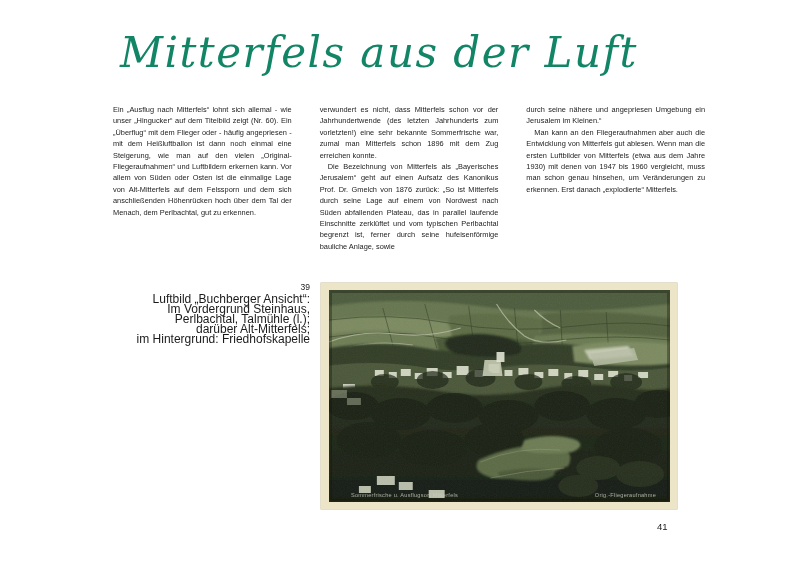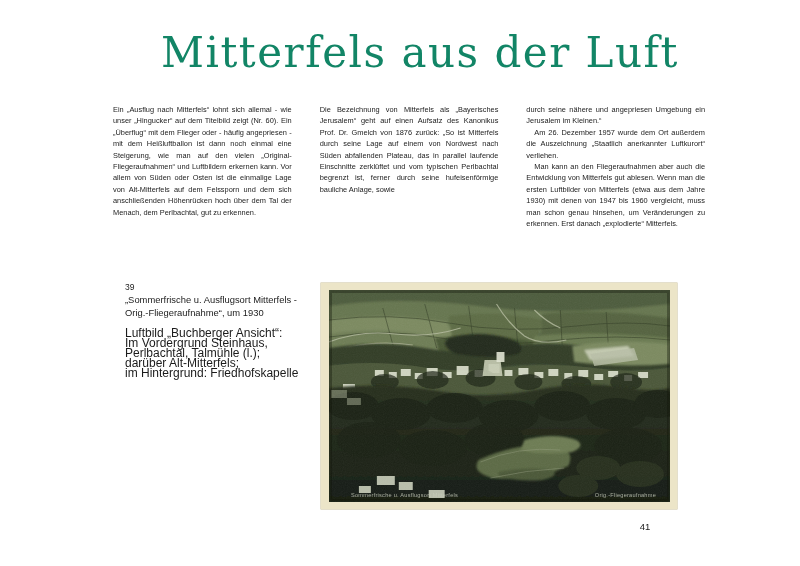--- a/index.html
+++ b/index.html
@@ -25,26 +25,26 @@
   }
 
   
   .title {
     position: absolute;
     left: 120px;
     top: 28px;
     width: 600px;
     height: 60px;
     font-family: "DejaVu Serif", serif;
+    font-style: italic;
     font-weight: 400;
     font-size: 42px;
     letter-spacing: 1.5px;
     color: #128566;
     white-space: nowrap;
-    text-align: center;
   }
 
   
   .columns {
     position: absolute;
     left: 113px;
     top: 104px;
     width: 592px;
     display: flex;
     gap: 28px;
@@ -63,20 +63,21 @@
   .col p + p {
     text-indent: 8px;
   }
 
   
   .caption-block {
     position: absolute;
     left: 125px;
     top: 281px;
     width: 185px;
+    text-align: right;
     color: #1b1b1b;
   }
   .cap-num {
     font-size: 8.5px;
     line-height: 12px;
     margin-bottom: 1px;
   }
   .cap-title {
     font-size: 9.4px;
     line-height: 12.6px;
@@ -123,52 +124,51 @@
     font-size: 5.6px;
     letter-spacing: 0.25px;
     color: #c8cdbb;
     opacity: 0.82;
     pointer-events: none;
   }
 
   
   .folio {
     position: absolute;
-    left: 630px;
+    left: 657px;
     top: 521px;
     width: 30px;
-    text-align: center;
+    text-align: left;
     font-size: 9.5px;
     color: #1b1b1b;
   }
 </style>
 </head>
 <body>
 
 <div class="page">
 
   <div class="title">Mitterfels aus der Luft</div>
 
   <div class="columns">
     <div class="col">
       <p>Ein „Ausflug nach Mitterfels“ lohnt sich allemal - wie unser „Hingucker“ auf dem Titelbild zeigt (Nr. 60). Ein „Überflug“ mit dem Flieger oder - häufig angepriesen - mit dem Heißluftballon ist dann noch einmal eine Steigerung, wie man auf den vielen „Original-Fliegeraufnahmen“ und Luftbildern erkernen kann. Vor allem von Süden oder Osten ist die einmalige Lage von Alt-Mitterfels auf dem Felssporn und dem sich anschließenden Höhenrücken hoch über dem Tal der Menach, dem Perlbachtal, gut zu erkennen.</p>
     </div>
     <div class="col">
+      <p>verwundert es nicht, dass Mitterfels schon vor der Jahrhundertwende (des letzten Jahrhunderts zum vorletzten!) eine sehr bekannte Sommerfrische war, zumal man Mitterfels schon 1896 mit dem Zug erreichen konnte.</p>
       <p>Die Bezeichnung von Mitterfels als „Bayerisches Jerusalem“ geht auf einen Aufsatz des Kanonikus Prof. Dr. Gmelch von 1876 zurück: „So ist Mitterfels durch seine Lage auf einem von Nordwest nach Süden abfallenden Plateau, das in parallel laufende Einschnitte zerklüftet und vom typischen Perlbachtal begrenzt ist, ferner durch seine hufeisenförmige bauliche Anlage, sowie</p>
     </div>
     <div class="col">
       <p>durch seine nähere und angepriesen Umgebung ein Jerusalem im Kleinen.“</p>
-      <p>Am 26. Dezember 1957 wurde dem Ort außerdem die Auszeichnung „Staatlich anerkannter Luftkurort“ verliehen.</p>
       <p>Man kann an den Fliegeraufnahmen aber auch die Entwicklung von Mitterfels gut ablesen. Wenn man die ersten Luftbilder von Mitterfels (etwa aus dem Jahre 1930) mit denen von 1947 bis 1960 vergleicht, muss man schon genau hinsehen, um Veränderungen zu erkennen. Erst danach „explodierte“ Mitterfels.</p>
     </div>
   </div>
 
   <div class="caption-block">
     <div class="cap-num">39</div>
-    <div class="cap-title">„Sommerfrische u. Ausflugsort Mitterfels - Orig.-Fliegeraufnahme“, um 1930</div>
     <div class="cap-desc" style="white-space:pre-line">Luftbild „Buchberger Ansicht“:
 Im Vordergrund Steinhaus,
 Perlbachtal, Talmühle (l.);
 darüber Alt-Mitterfels;
 im Hintergrund: Friedhofskapelle</div>
   </div>
 
   <div class="postcard">
     <div class="photo">
       <svg viewBox="0 0 342 212" preserveAspectRatio="none">

